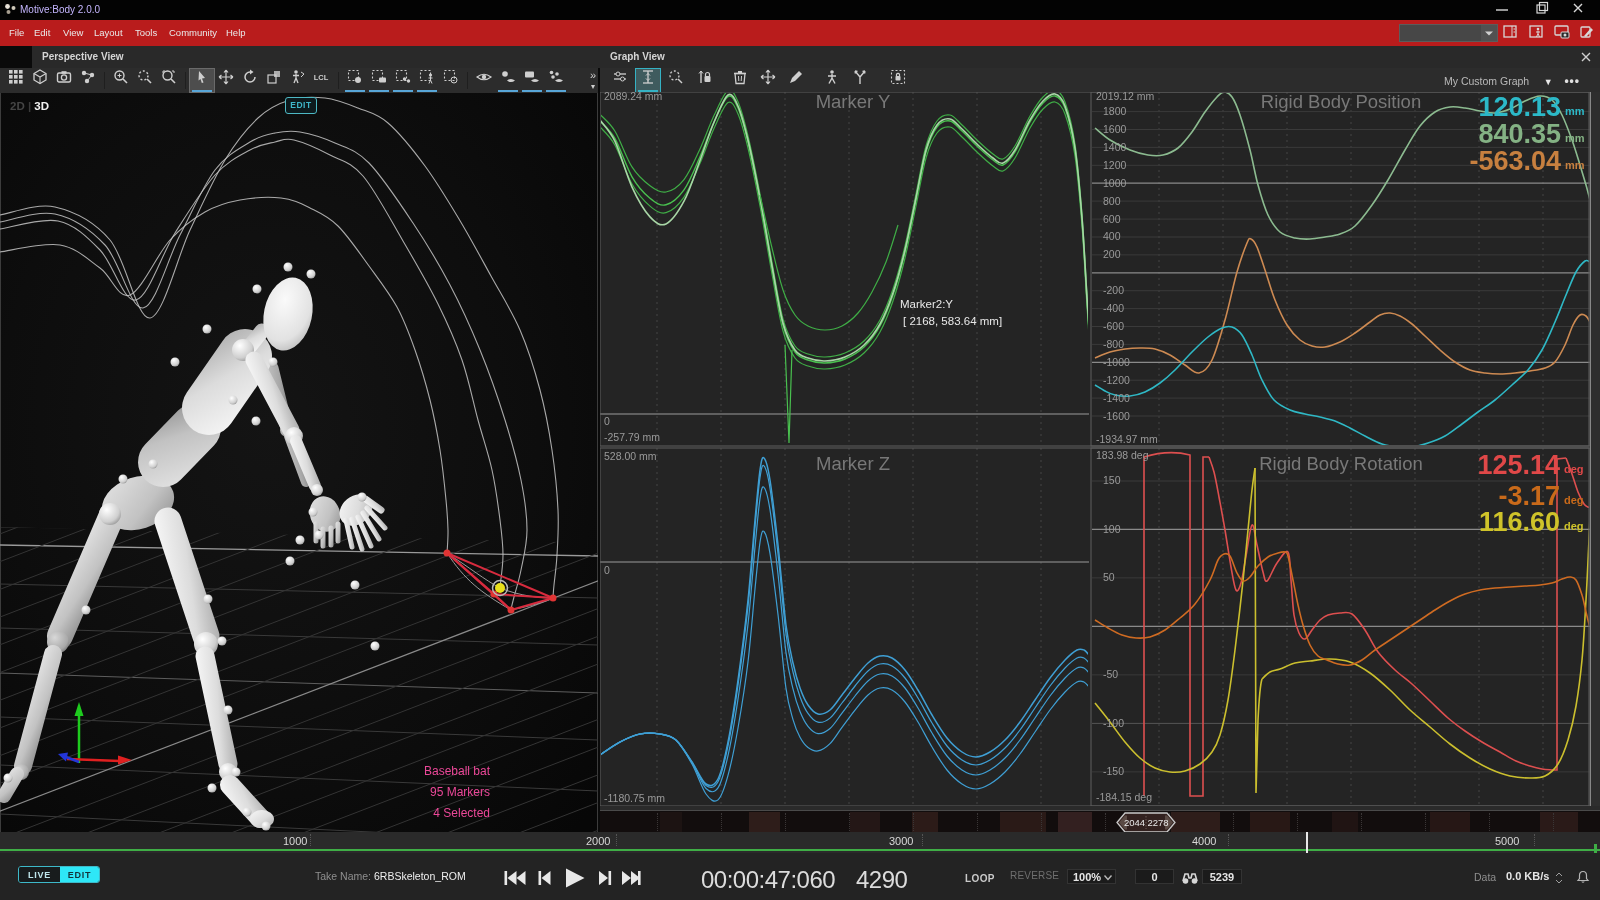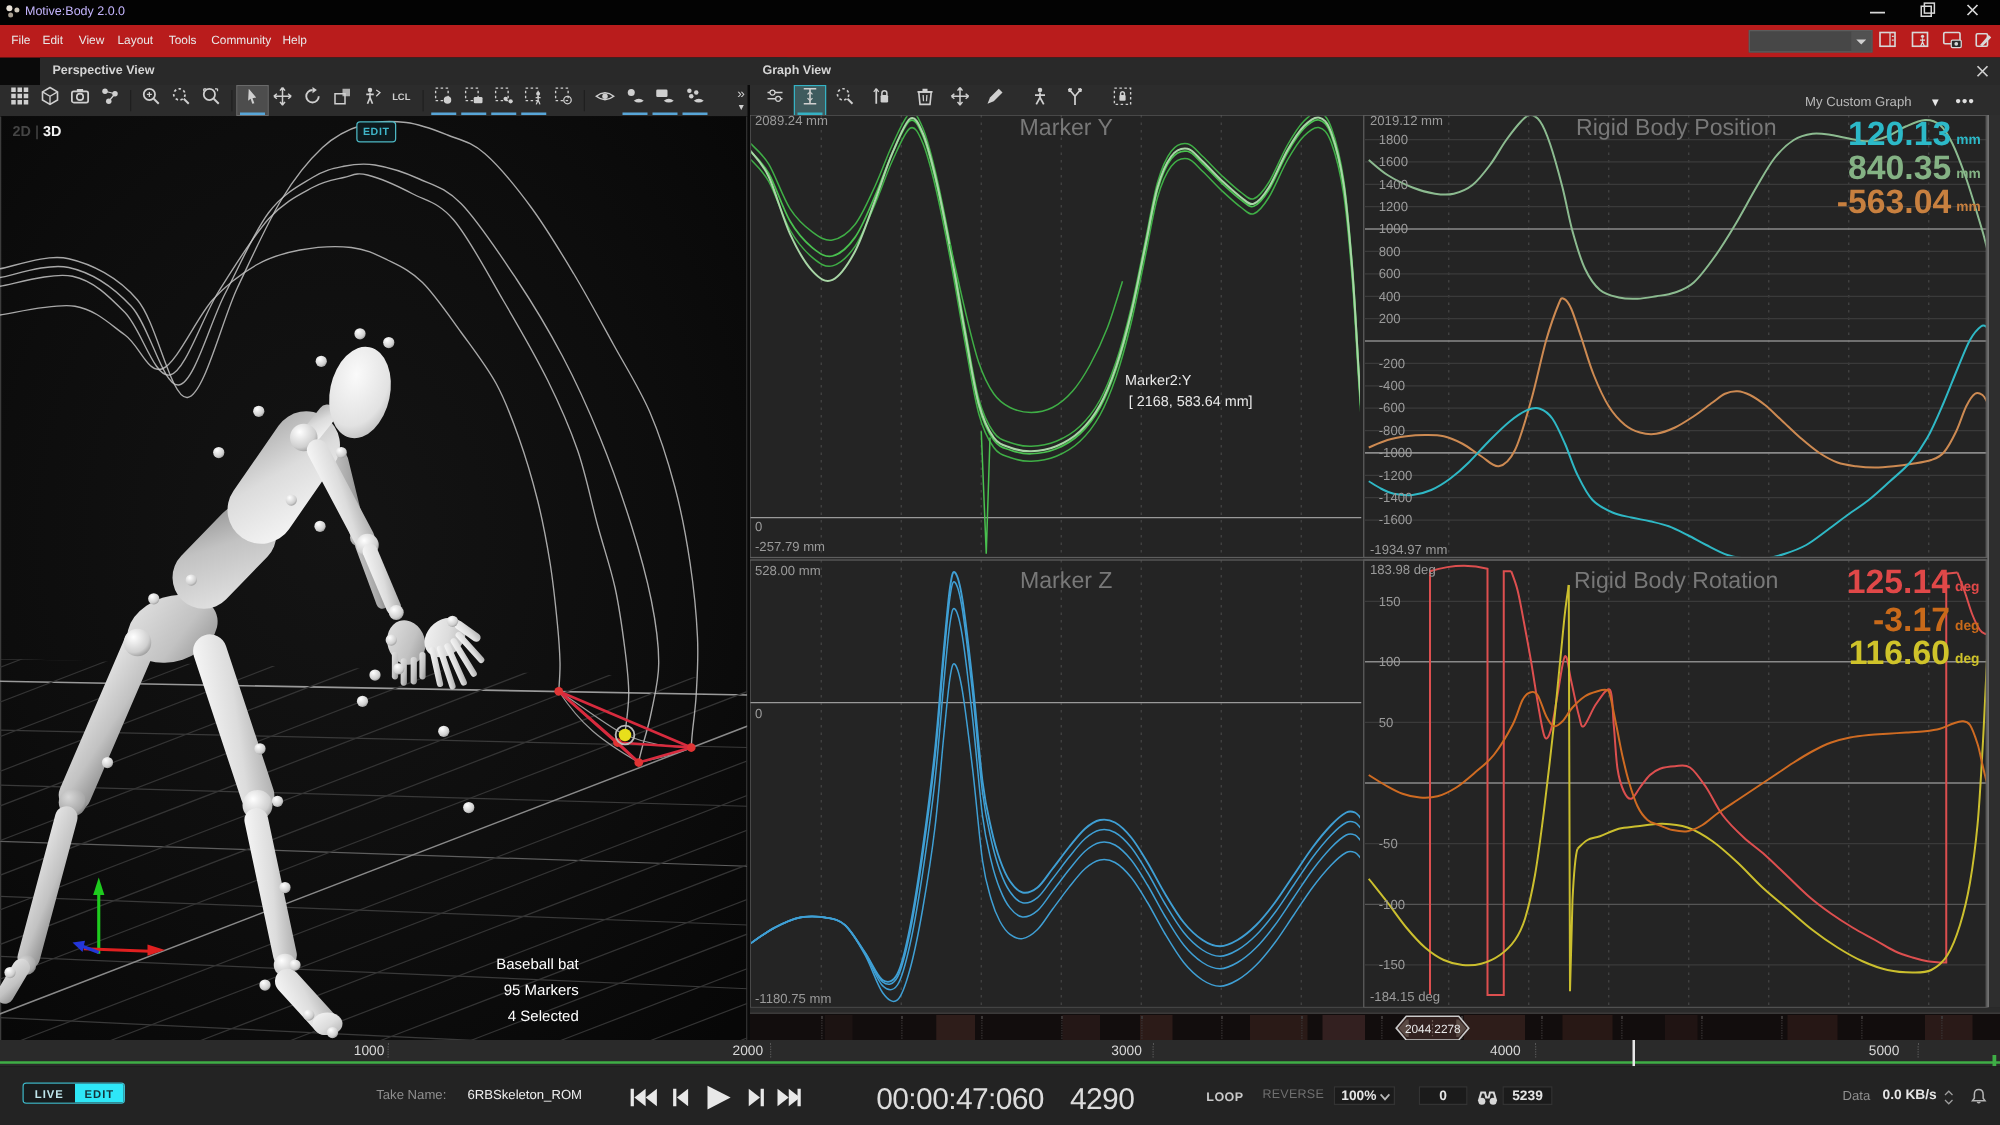--- a/index.html
+++ b/index.html
@@ -396,21 +396,21 @@
 <line x1="79" y1="763" x2="79" y2="714" stroke="#1ecb1e" stroke-width="2.5"></line>
 <polygon points="79,702 74.5,716 83.5,716" fill="#1ecb1e"></polygon>
 <line x1="67" y1="759" x2="120" y2="761" stroke="#e02020" stroke-width="2.5"></line>
 <polygon points="132,760 118,755.5 118,764.5" fill="#e02020"></polygon>
 <line x1="79" y1="762" x2="66" y2="757" stroke="#2436d8" stroke-width="2.5"></line>
 <polygon points="58,754 68,752.5 66,761.5" fill="#2436d8"></polygon>
 </g>
 </svg>
 <div class="abs" style="left:10px;top:7px;font-size:11.5px;font-weight:bold;color:#454545">2D <span style="color:#3a3a3a">|</span> <span style="color:#f2f2f2">3D</span></div>
 <div class="abs" style="left:285px;top:4px;width:32px;height:17px;border:1.5px solid #4db8c4;background:#0d1a1d;color:#3fb6c9;font-size:8.5px;font-weight:bold;text-align:center;line-height:14px;border-radius:3px;letter-spacing:0.5px">EDIT</div>
-<div class="abs" style="right:40px;top:668px;color:#ffffff;font-size:12px;text-align:right;line-height:21px">Baseball bat<br>95 Markers<br>4 Selected</div>
+<div class="abs" style="right:13px;top:668px;color:#ec4899;font-size:12px;text-align:right;line-height:21px">Baseball bat<br>95 Markers<br>4 Selected</div>
 </div>
 
 <div class="phdr" style="left:600px;top:46px;width:1000px;">Graph View
   <svg width="12" height="12" style="position:absolute;right:8px;top:5px">
       <path d="M2 2 L10 10 M10 2 L2 10" stroke="#cfcfcf" stroke-width="1.4"></path>
     </svg>
 </div>
 <div class="toolbar" style="left:600px;top:68px;width:1000px;padding-left:8px">
 <div class="ticon" style="margin-right:4px">
       <svg width="16" height="16" viewBox="0 0 16 16" style="">
@@ -697,21 +697,21 @@
   <div class="abs" style="left:0;top:17px;width:1600px;height:2px;background:#3fae46"></div>
   <div class="abs" style="left:1594px;top:12px;width:3px;height:9px;background:#3fae46"></div>
   <div class="abs" style="left:1306px;top:0;width:2px;height:21px;background:#e8e8e8"></div>
 </div>
 
 <div id="ctrlbar">
   <div class="abs" style="left:18px;top:13px;width:82px;height:17px;border:1px solid #3db9c9;border-radius:3px;overflow:hidden;display:flex">
     <div style="width:41px;background:#181c1d;color:#bfe6ec;font-size:9px;font-weight:bold;text-align:center;line-height:16px;letter-spacing:0.8px">LIVE</div>
     <div style="flex:1;background:#2ee7f7;color:#14333a;font-size:9px;font-weight:bold;text-align:center;line-height:16px;letter-spacing:0.8px">EDIT</div>
   </div>
-  <span class="abs" style="left:301px;top:17px;color:#8f8f8f;font-size:10.5px">Take Name:</span>
+  <span class="abs" style="left:315px;top:17px;color:#8f8f8f;font-size:10.5px">Take Name:</span>
   <span class="abs" style="left:374px;top:16.5px;color:#efefef;font-size:10.5px">6RBSkeleton_ROM</span>
   <svg width="140" height="28" viewBox="0 0 140 28" style="position:absolute;left:502px;top:11px">
     <g fill="#e8e8e8">
       <rect x="2.5" y="7" width="2.6" height="14"></rect>
         <path d="M14.5 7 L5.5 14 L14.5 21 Z"></path>
         <path d="M23.5 7 L14.5 14 L23.5 21 Z"></path>
       <rect x="36.5" y="7" width="2.6" height="14"></rect>
         <path d="M48.5 7 L39.5 14 L48.5 21 Z"></path>
       <path d="M64 4.5 L82.5 14 L64 23.5 Z"></path>
       <path d="M97 7 L106 14 L97 21 Z"></path>

